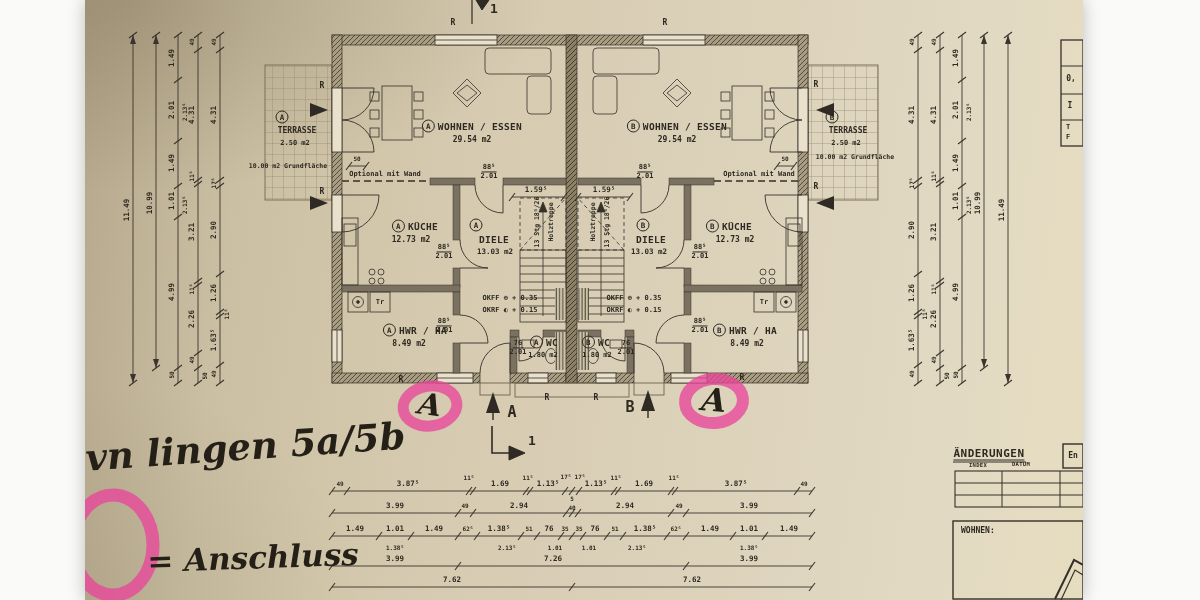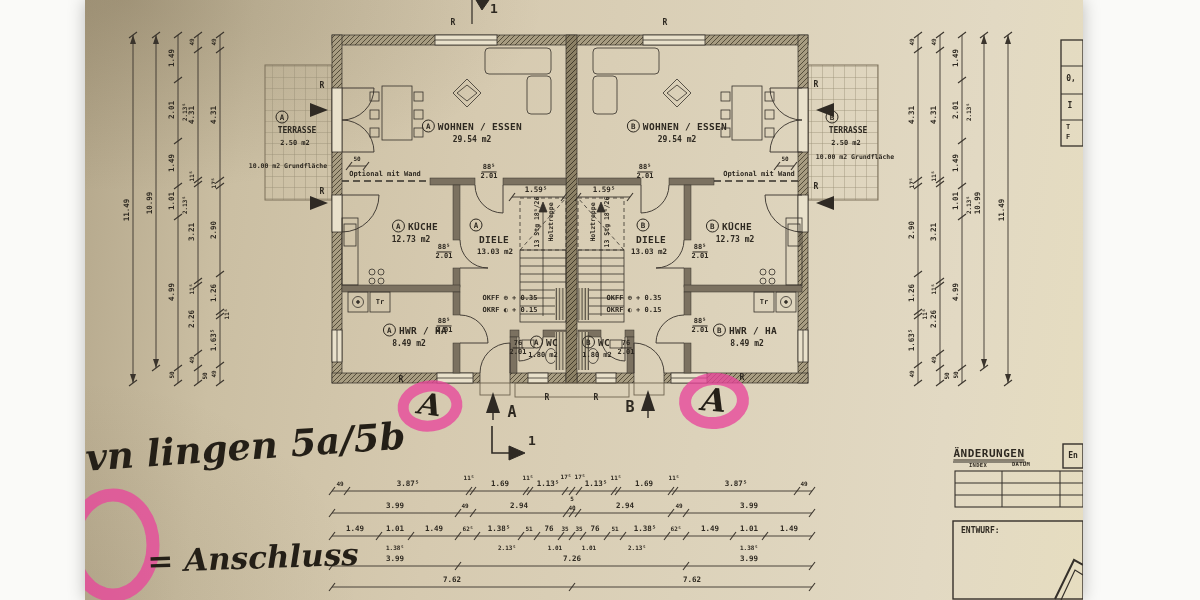--- a/index.html
+++ b/index.html
@@ -560,21 +560,21 @@
   <div class="lbl t13" style="left:447px;top:440px">1</div>
   <div class="lbl t13" style="left:409px;top:8px">1</div>
 
   <div class="lbl t7" style="left:295px;top:302px">Tr</div>
   <div class="lbl t7" style="left:679px;top:302px">Tr</div>
 
   <div class="lbl t11 underline" style="left:904px;top:454px">ÄNDERUNGEN</div>
   <div class="lbl t55" style="left:893px;top:466px">INDEX</div>
   <div class="lbl t55" style="left:936px;top:465px">DATUM</div>
   <div class="lbl t8" style="left:988px;top:456px">En</div>
-  <div class="lbl t8 left" style="left:876px;top:531px">ENTWURF:</div>
+  <div class="lbl t8 left" style="left:876px;top:531px">WOHNEN:</div>
 
   <div class="lbl t8" style="left:986px;top:79px">0,</div>
   <div class="lbl t8" style="left:985px;top:106px">I</div>
   <div class="lbl t7" style="left:983px;top:127px">T</div>
   <div class="lbl t7" style="left:983px;top:137px">F</div>
 
   <div class="lbl hand" style="left:148px;top:448px;font-size:37px;transform:translate(-50%,-50%) rotate(-4deg)">ovn lingen 5a/5b</div>
   <div class="lbl hand" style="left:168px;top:558px;font-size:31px;transform:translate(-50%,-50%) rotate(-2deg)">= Anschluss</div>
   <div class="lbl hand" style="left:345px;top:405px;font-size:30px;transform:translate(-50%,-50%) rotate(8deg)">A</div>
   <div class="lbl hand" style="left:629px;top:400px;font-size:32px;transform:translate(-50%,-50%) rotate(5deg)">A</div>
@@ -670,21 +670,21 @@
         <div class="lbl dim" style="left: 625px; top: 529px;">1.49</div>
         <div class="lbl dim" style="left: 664px; top: 529px;">1.01</div>
         <div class="lbl dim" style="left: 704px; top: 529px;">1.49</div>
         <div class="lbl dim t65" style="left: 310px; top: 548px;">1.38⁵</div>
         <div class="lbl dim t65" style="left: 422px; top: 548px;">2.13⁵</div>
         <div class="lbl dim t65" style="left: 470px; top: 548px;">1.01</div>
         <div class="lbl dim t65" style="left: 504px; top: 548px;">1.01</div>
         <div class="lbl dim t65" style="left: 552px; top: 548px;">2.13⁵</div>
         <div class="lbl dim t65" style="left: 664px; top: 548px;">1.38⁵</div>
         <div class="lbl dim" style="left: 310px; top: 559px;">3.99</div>
-        <div class="lbl dim" style="left: 487px; top: 559px;">7.26</div>
+        <div class="lbl dim" style="left: 468px; top: 559px;">7.26</div>
         <div class="lbl dim" style="left: 664px; top: 559px;">3.99</div>
         <div class="lbl dim" style="left: 367px; top: 580px;">7.62</div>
         <div class="lbl dim" style="left: 607px; top: 580px;">7.62</div>
         <div class="lbl dim t65" style="left: 272px; top: 159px;">50</div>
         <div class="lbl dim t65" style="left: 700px; top: 159px;">50</div>
         <div class="lbl dim" style="left: 451px; top: 190px;">1.59⁵</div>
         <div class="lbl dim" style="left: 519px; top: 190px;">1.59⁵</div>
       </div>
  </div>
 </div>

